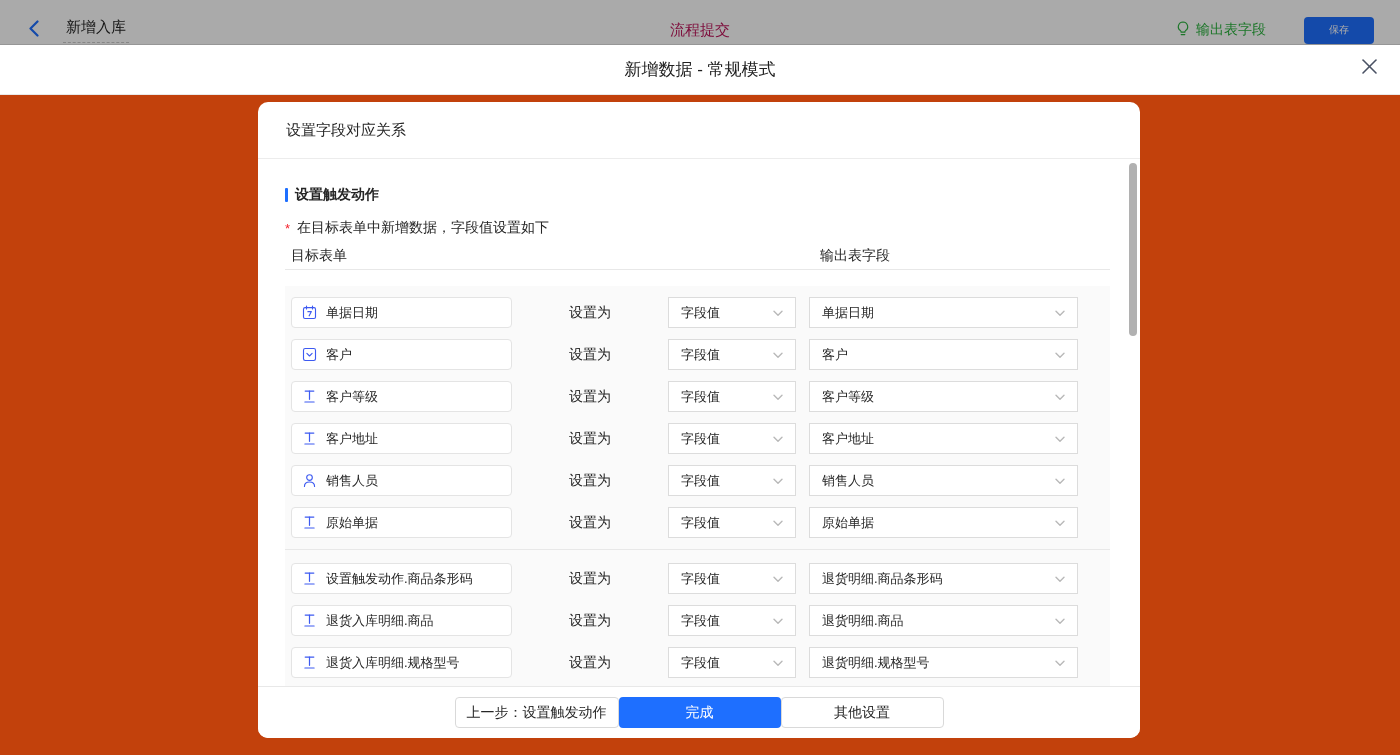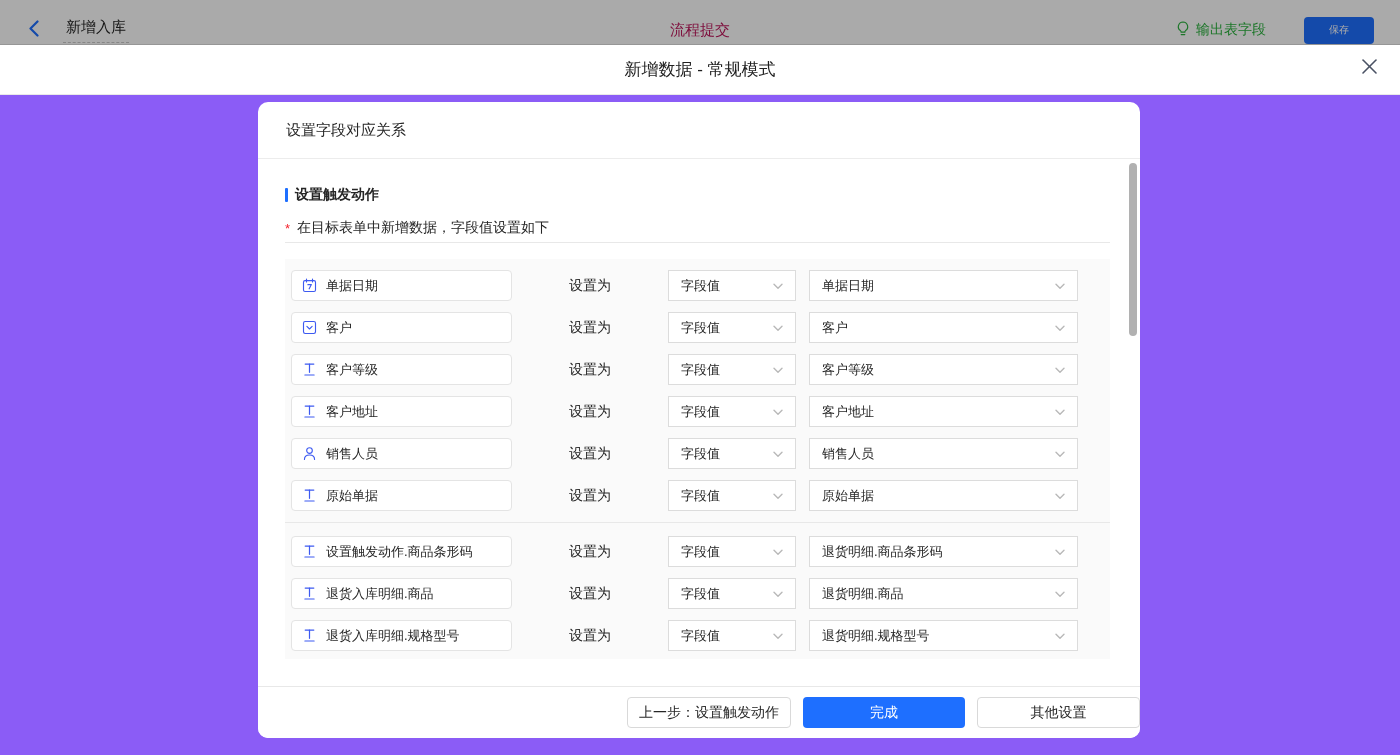--- a/index.html
+++ b/index.html
@@ -19,21 +19,21 @@
     position:absolute; top:0; left:0; width:1400px; height:45px;
     background:rgba(0,0,0,0.335); z-index:5; pointer-events:none;
   }
   .back-btn { display:flex; align-items:center; background:none; border:none; cursor:pointer; margin-right:24px; }
   .flow-name { font-size:15px; color:#262626; padding:1px 3px 5px 3px; border-bottom:1px dashed #c9c9c9; cursor:text; }
   .topbar-center { position:absolute; left:50%; transform:translateX(-50%); font-size:15px; color:#be185d; }
   .topbar-right { margin-left:auto; display:flex; align-items:center; gap:38px; }
   .guide-btn { display:flex; align-items:center; gap:6px; background:none; border:none; font-size:14px; cursor:pointer; }
   .save-btn { width:70px; height:27px; border:none; border-radius:4px; color:#ffffff; font-size:10px; cursor:pointer; }
   
-  .modal { position:absolute; top:45px; left:0; width:1400px; height:710px; background:#8b5cf6; }
+  .modal { position:absolute; top:45px; left:0; width:1400px; height:710px; background:#c2410c; }
   .modal-header {
     height:50px; background:#ffffff; border-bottom:1px solid #e9e9e9;
     display:flex; align-items:center; justify-content:center; position:relative;
   }
   .modal-title { font-size:17px; font-weight:500; color:#1f1f1f; }
   .close-btn { position:absolute; right:22px; top:13px; background:none; border:none; cursor:pointer; line-height:0; }
   
   .card {
     position:absolute; left:258px; top:57px; width:882px; height:636px;
     background:#ffffff; border-radius:10px; display:flex; flex-direction:column; overflow:hidden;
@@ -62,21 +62,21 @@
   .dd {
     height:31px; background:#ffffff; border:1px solid #dcdcdc; border-radius:0;
     display:flex; align-items:center; justify-content:space-between;
     padding:0 12px; font-size:13px; color:#262626; cursor:pointer; flex:none;
   }
   .dd1 { margin-left:55px; width:128px; }
   .dd2 { margin-left:13px; width:269px; }
   .group-divider { border:none; border-top:1px solid #e8e8e8; margin:7px 0 13px -6px; }
   .card-footer {
     flex:none; height:52px; background:#ffffff; border-top:1px solid #e8e8e8;
-    display:flex; align-items:center; justify-content:flex-end; gap:12px;
+    display:flex; align-items:center; justify-content:center; 
   }
   .btn { height:31px; border-radius:4px; font-size:14px; background:#ffffff; border:1px solid #d9d9d9; color:#262626; cursor:pointer; }
   .btn-prev { width:164px; }
   .btn-done { width:162px; border:none; color:#ffffff; }
   .btn-other { width:163px; }
   .scroll-thumb { position:absolute; right:3px; top:61px; width:8px; height:173px; background:#b1b1b1; border-radius:4px; cursor:grab; }
 </style>
 </head>
 <body>
 
@@ -123,20 +123,24 @@
 
     <div class="card-body">
       <div class="section-heading">
         <span class="section-bar" style="background:#1e6fff;"></span>
         <span class="section-title">设置触发动作</span>
       </div>
       <div class="desc-row">
         <span class="req-mark">*</span>
         <span>在目标表单中新增数据，字段值设置如下</span>
       </div>
+      <div class="cols-row">
+        <span>目标表单</span>
+        <span class="col-right-label">输出表字段</span>
+      </div>
       <hr class="cols-divider">
 
       <div class="rows-panel">
         <div>
   <div class="map-row">
     <div class="fbox">
       <span class="ficon" style="display: flex; color: rgb(61, 90, 241);">
         <svg width="15" height="15" viewBox="0 0 16 16">
                     <rect x="1.6" y="2.8" width="12.8" height="11.6" rx="1.6" fill="none" stroke="currentColor" stroke-width="1.2"></rect>
                     <line x1="4.8" y1="1" x2="4.8" y2="4.2" stroke="currentColor" stroke-width="1.2" stroke-linecap="round"></line>

